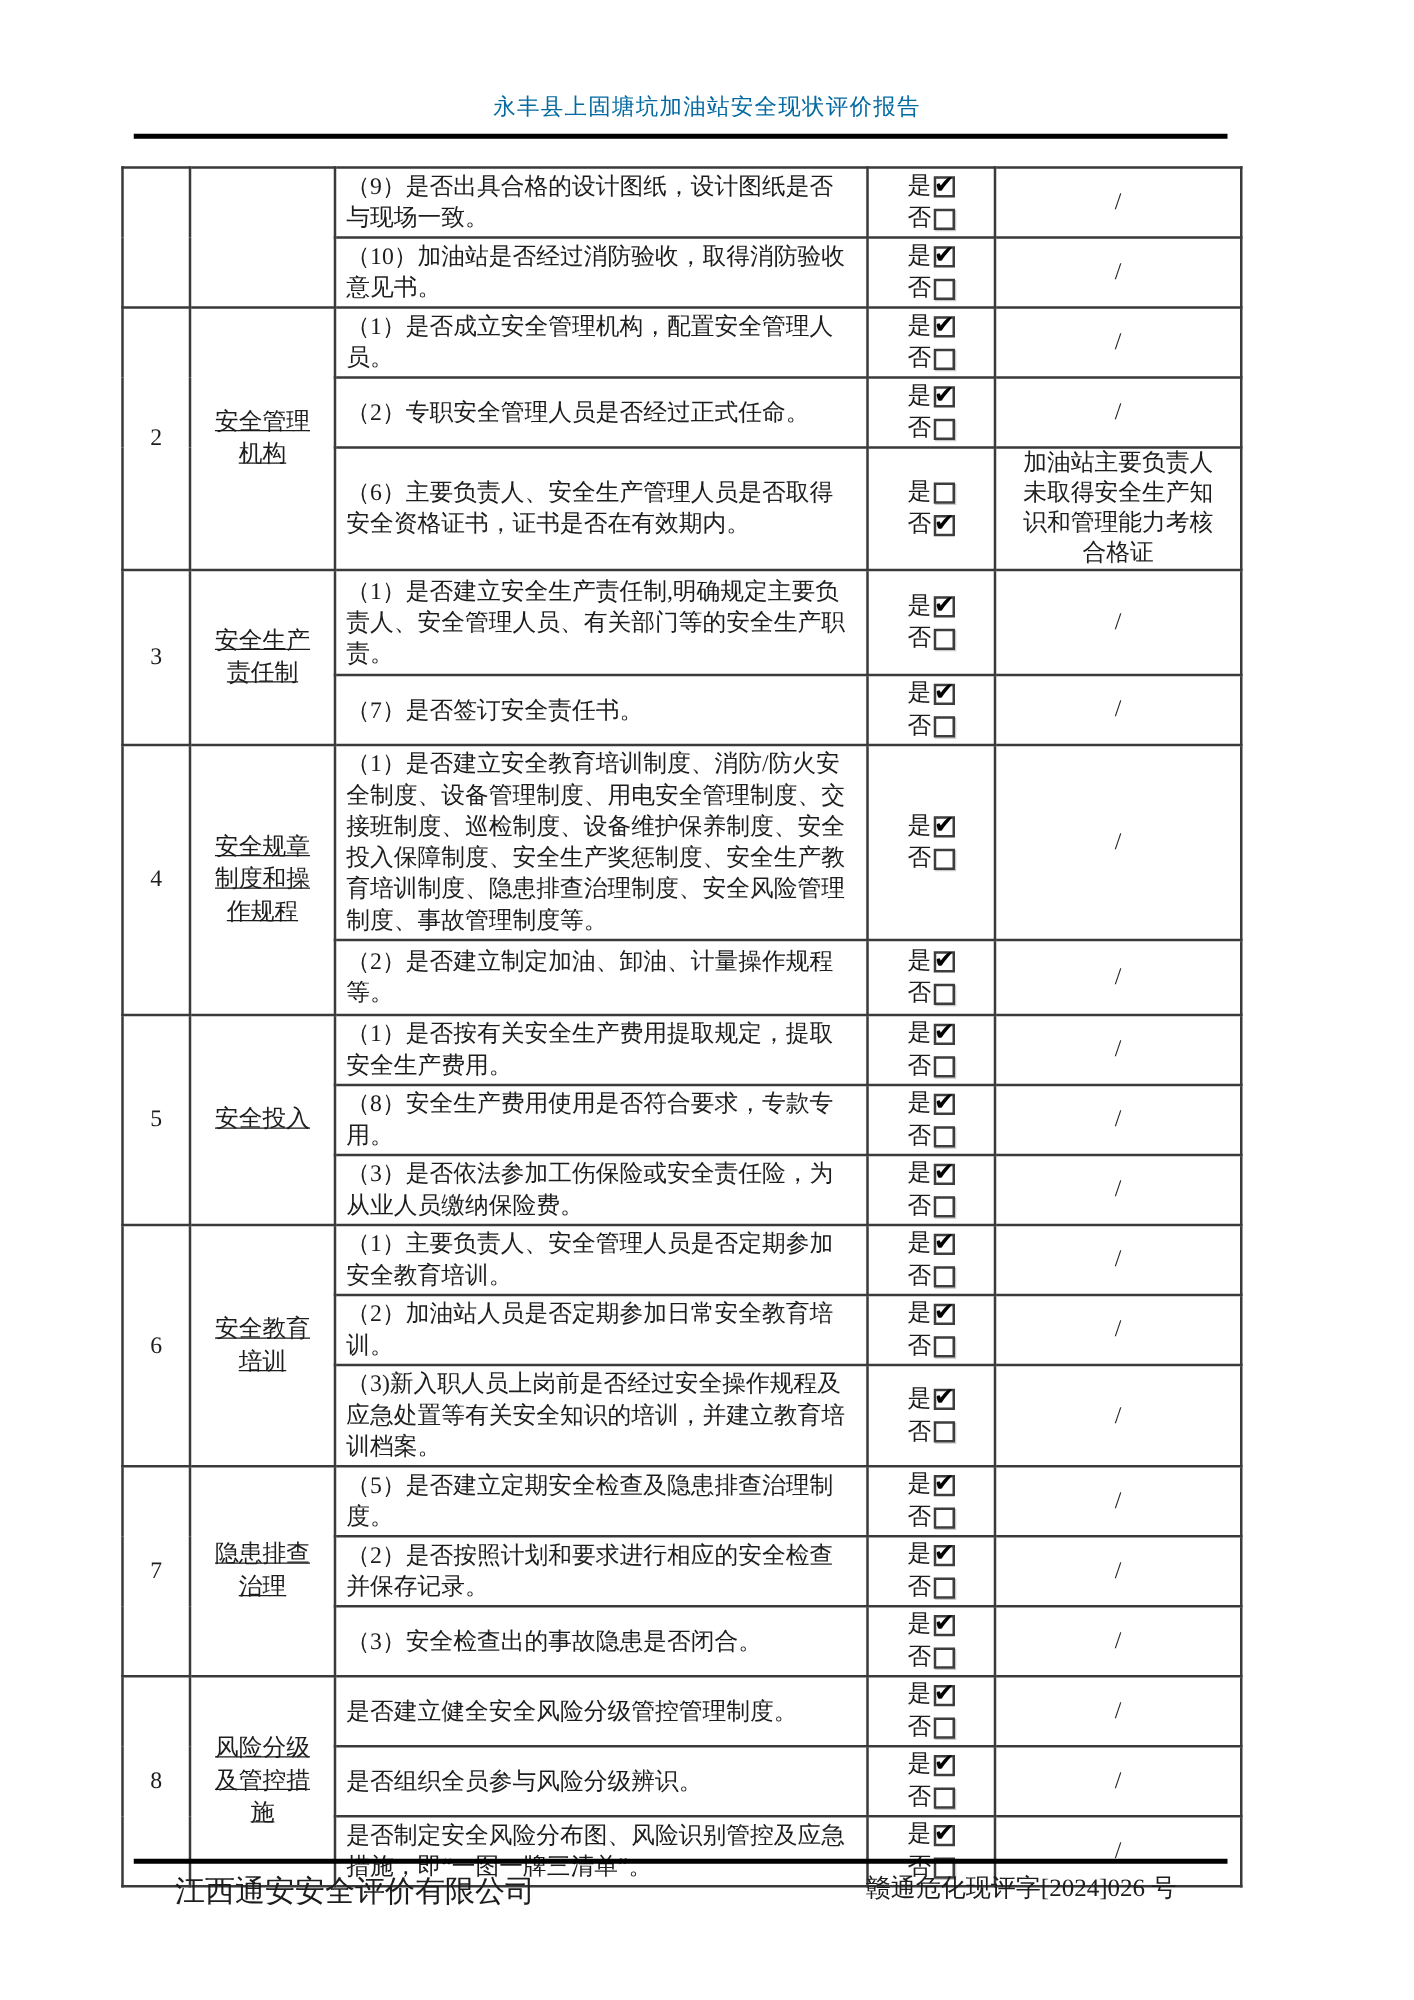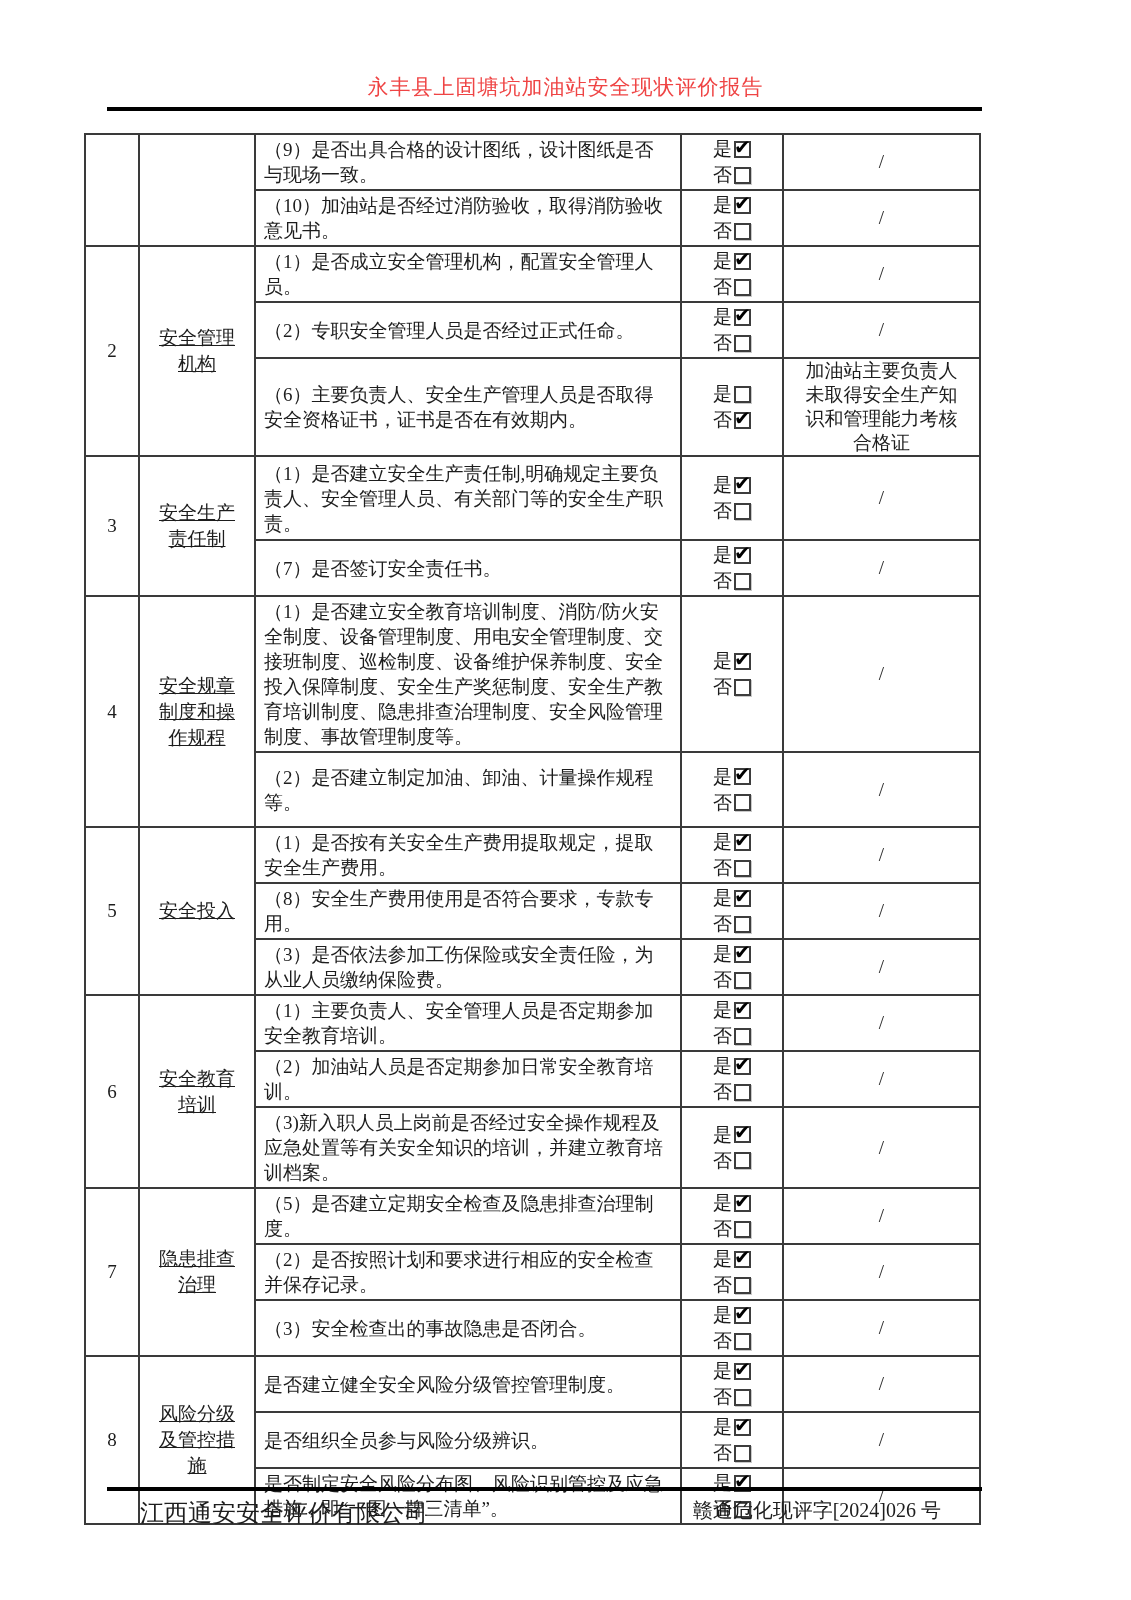--- a/index.html
+++ b/index.html
@@ -5,28 +5,28 @@
   html,body { margin:0; padding:0; }
   body {
     width:1131px; height:1600px; background:#ffffff; position:relative;
     font-family:"Liberation Serif","DejaVu Serif",serif; color:#1d1d1d;
     overflow:hidden;
   }
   .page { position:absolute; inset:0; }
 
   .doc-title {
     position:absolute; top:73px; left:0; width:100%;
-    text-align:center; font-size:21px; letter-spacing:1px; color:#ef4444;
+    text-align:center; font-size:18px; letter-spacing:1px; color:#0369a1;
   }
   .header-rule {
     position:absolute; top:107px; left:107px; width:875px; height:4px; background:#000;
   }
 
   table.checklist {
-    position:absolute; top:133px; left:84px; width:895px;
+    position:absolute; top:133px; left:97px; width:895px;
     border-collapse:collapse; table-layout:fixed;padding-left:20px;
   }
   table.checklist td {
     border:2px solid #3a3a3a; font-size:19px; overflow:hidden;
   }
   td.num  { text-align:center; vertical-align:middle; }
   td.cat  { text-align:center; vertical-align:middle; padding:0 16px; line-height:26px;text-decoration:underline; }
   td.q    { text-align:left; vertical-align:middle; padding:2px 14px 2px 8px; line-height:25px; }
   td.yn   { vertical-align:middle; }
   td.rm   { text-align:center; vertical-align:middle; padding:0 18px; line-height:24px; }
@@ -195,21 +195,21 @@
               <span>是</span>
               <span class="cb checked"></span>
             </div>
           <div class="yn-line">
               <span>否</span>
               <span class="cb"></span>
             </div>
         </td>
         <td class="rm">/</td>
       </tr>
-      <tr style="height:75px">
+      <tr style="height:60px">
         <td class="q">（2）是否建立制定加油、卸油、计量操作规程等。</td>
         <td class="yn">
           <div class="yn-line">
               <span>是</span>
               <span class="cb checked"></span>
             </div>
           <div class="yn-line">
               <span>否</span>
               <span class="cb"></span>
             </div>

